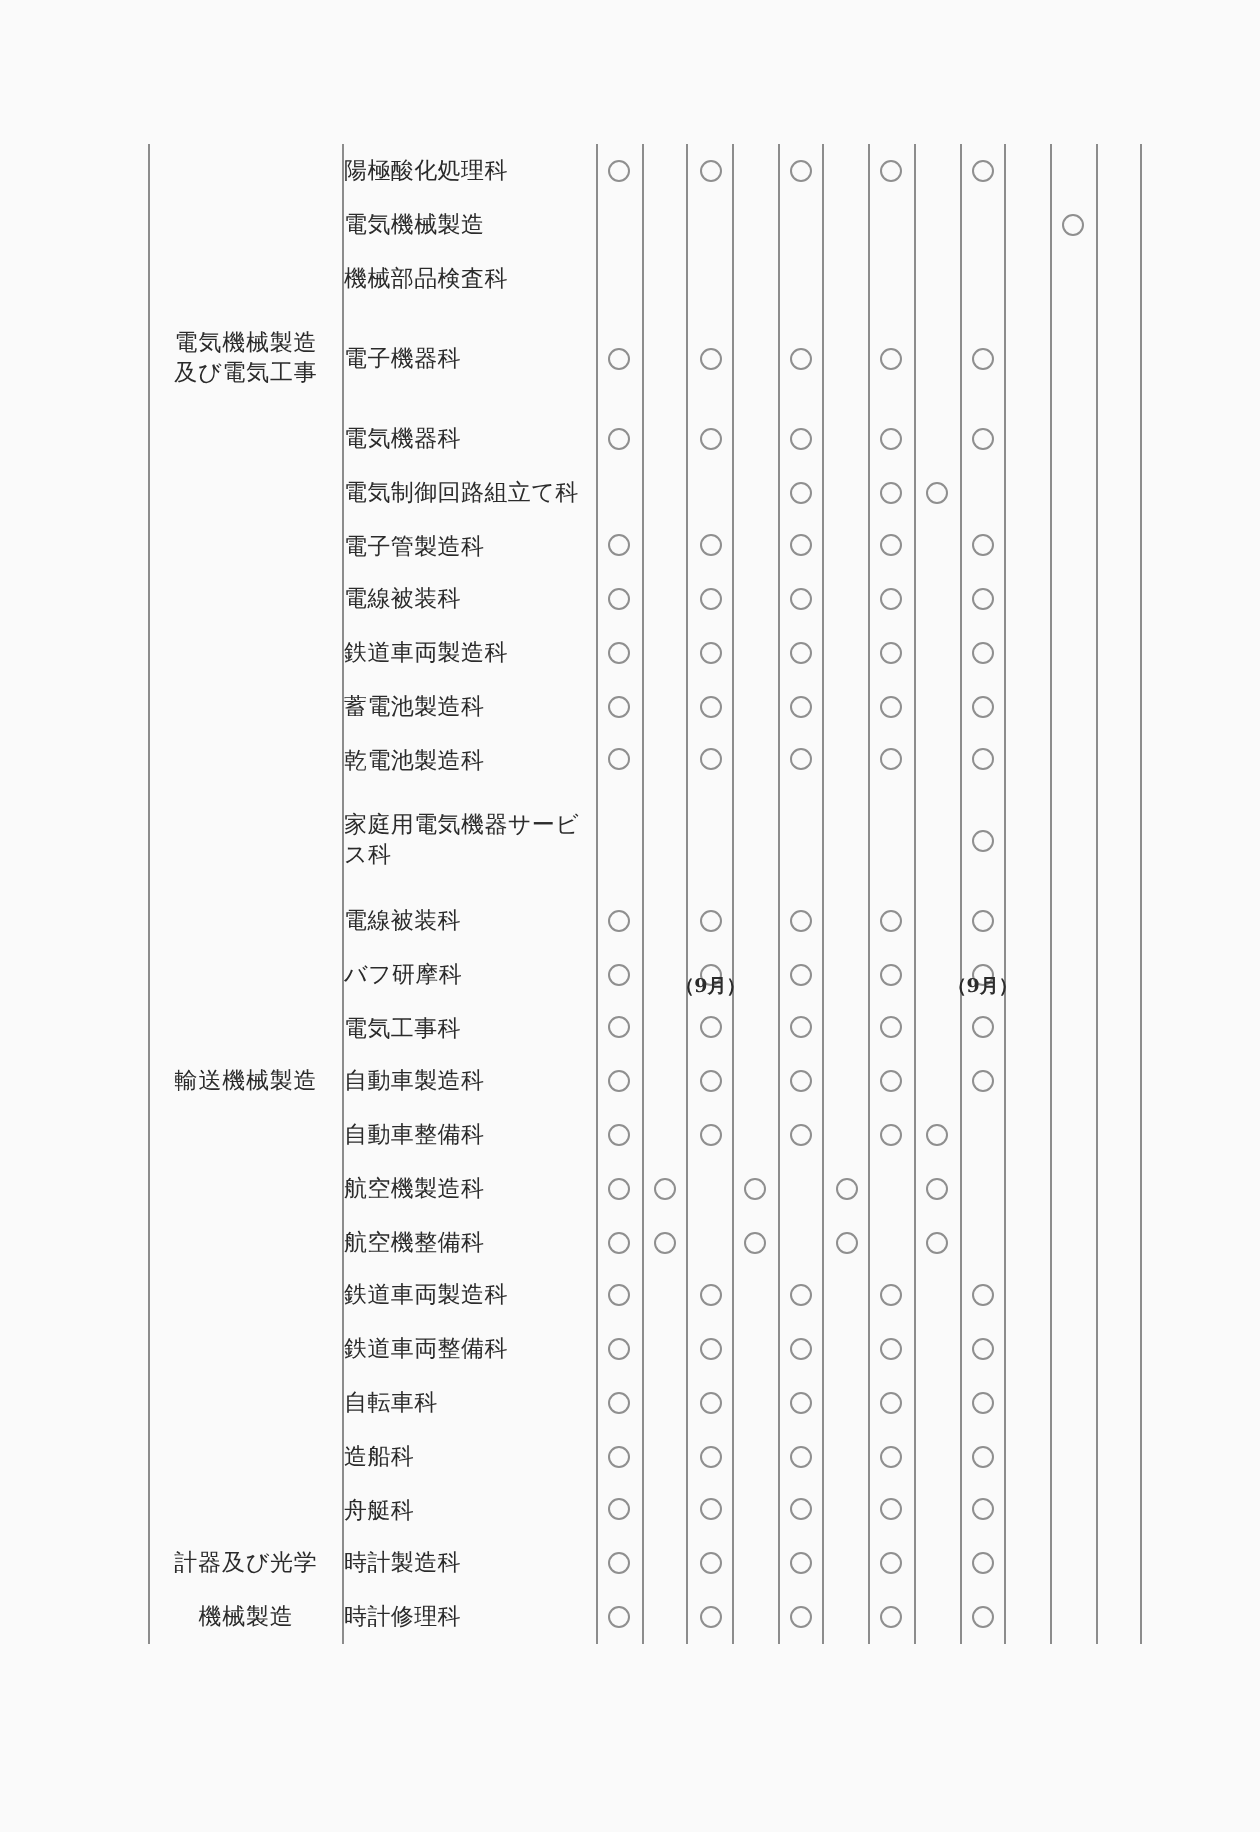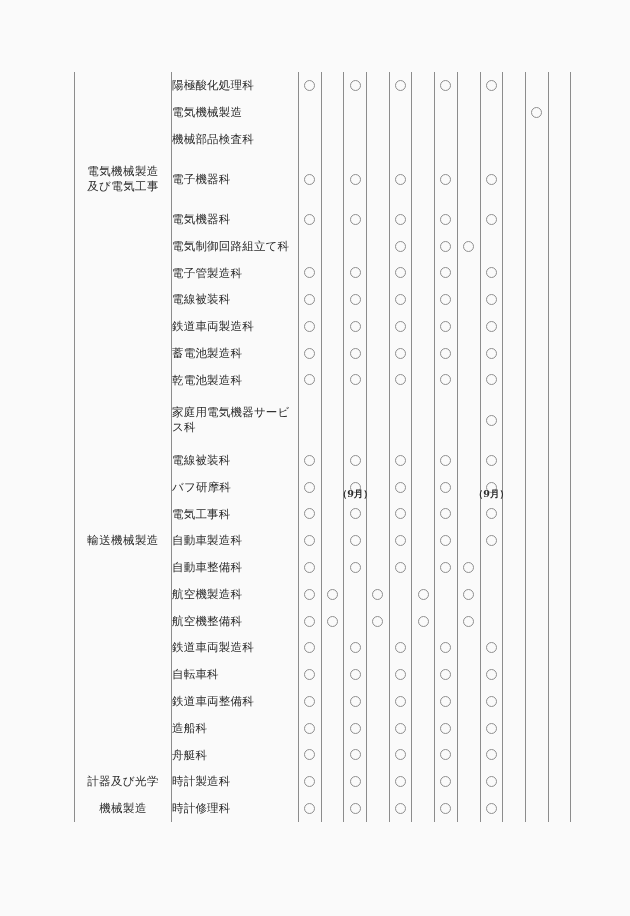--- a/index.html
+++ b/index.html
@@ -1078,71 +1078,71 @@
           </td>
           <td class="mk">
             <span class="cellstack"></span>
           </td>
           <td class="mk last-col">
             <span class="cellstack"></span>
           </td>
         </tr>
         <tr>
           <td class="cat"></td>
+          <td class="course">鉄道車両整備科</td>
+          <td class="mk">
+            <span class="cellstack">
+              <span class="circle" title="○"></span>
+            </span>
+          </td>
+          <td class="mk">
+            <span class="cellstack"></span>
+          </td>
+          <td class="mk">
+            <span class="cellstack">
+              <span class="circle" title="○"></span>
+            </span>
+          </td>
+          <td class="mk">
+            <span class="cellstack"></span>
+          </td>
+          <td class="mk">
+            <span class="cellstack">
+              <span class="circle" title="○"></span>
+            </span>
+          </td>
+          <td class="mk">
+            <span class="cellstack"></span>
+          </td>
+          <td class="mk">
+            <span class="cellstack">
+              <span class="circle" title="○"></span>
+            </span>
+          </td>
+          <td class="mk">
+            <span class="cellstack"></span>
+          </td>
+          <td class="mk">
+            <span class="cellstack">
+              <span class="circle" title="○"></span>
+            </span>
+          </td>
+          <td class="mk">
+            <span class="cellstack"></span>
+          </td>
+          <td class="mk">
+            <span class="cellstack"></span>
+          </td>
+          <td class="mk last-col">
+            <span class="cellstack"></span>
+          </td>
+        </tr>
+        <tr>
+          <td class="cat"></td>
           <td class="course">自転車科</td>
-          <td class="mk">
-            <span class="cellstack">
-              <span class="circle" title="○"></span>
-            </span>
-          </td>
-          <td class="mk">
-            <span class="cellstack"></span>
-          </td>
-          <td class="mk">
-            <span class="cellstack">
-              <span class="circle" title="○"></span>
-            </span>
-          </td>
-          <td class="mk">
-            <span class="cellstack"></span>
-          </td>
-          <td class="mk">
-            <span class="cellstack">
-              <span class="circle" title="○"></span>
-            </span>
-          </td>
-          <td class="mk">
-            <span class="cellstack"></span>
-          </td>
-          <td class="mk">
-            <span class="cellstack">
-              <span class="circle" title="○"></span>
-            </span>
-          </td>
-          <td class="mk">
-            <span class="cellstack"></span>
-          </td>
-          <td class="mk">
-            <span class="cellstack">
-              <span class="circle" title="○"></span>
-            </span>
-          </td>
-          <td class="mk">
-            <span class="cellstack"></span>
-          </td>
-          <td class="mk">
-            <span class="cellstack"></span>
-          </td>
-          <td class="mk last-col">
-            <span class="cellstack"></span>
-          </td>
-        </tr>
-        <tr>
-          <td class="cat"></td>
-          <td class="course">鉄道車両整備科</td>
           <td class="mk">
             <span class="cellstack">
               <span class="circle" title="○"></span>
             </span>
           </td>
           <td class="mk">
             <span class="cellstack"></span>
           </td>
           <td class="mk">
             <span class="cellstack">

